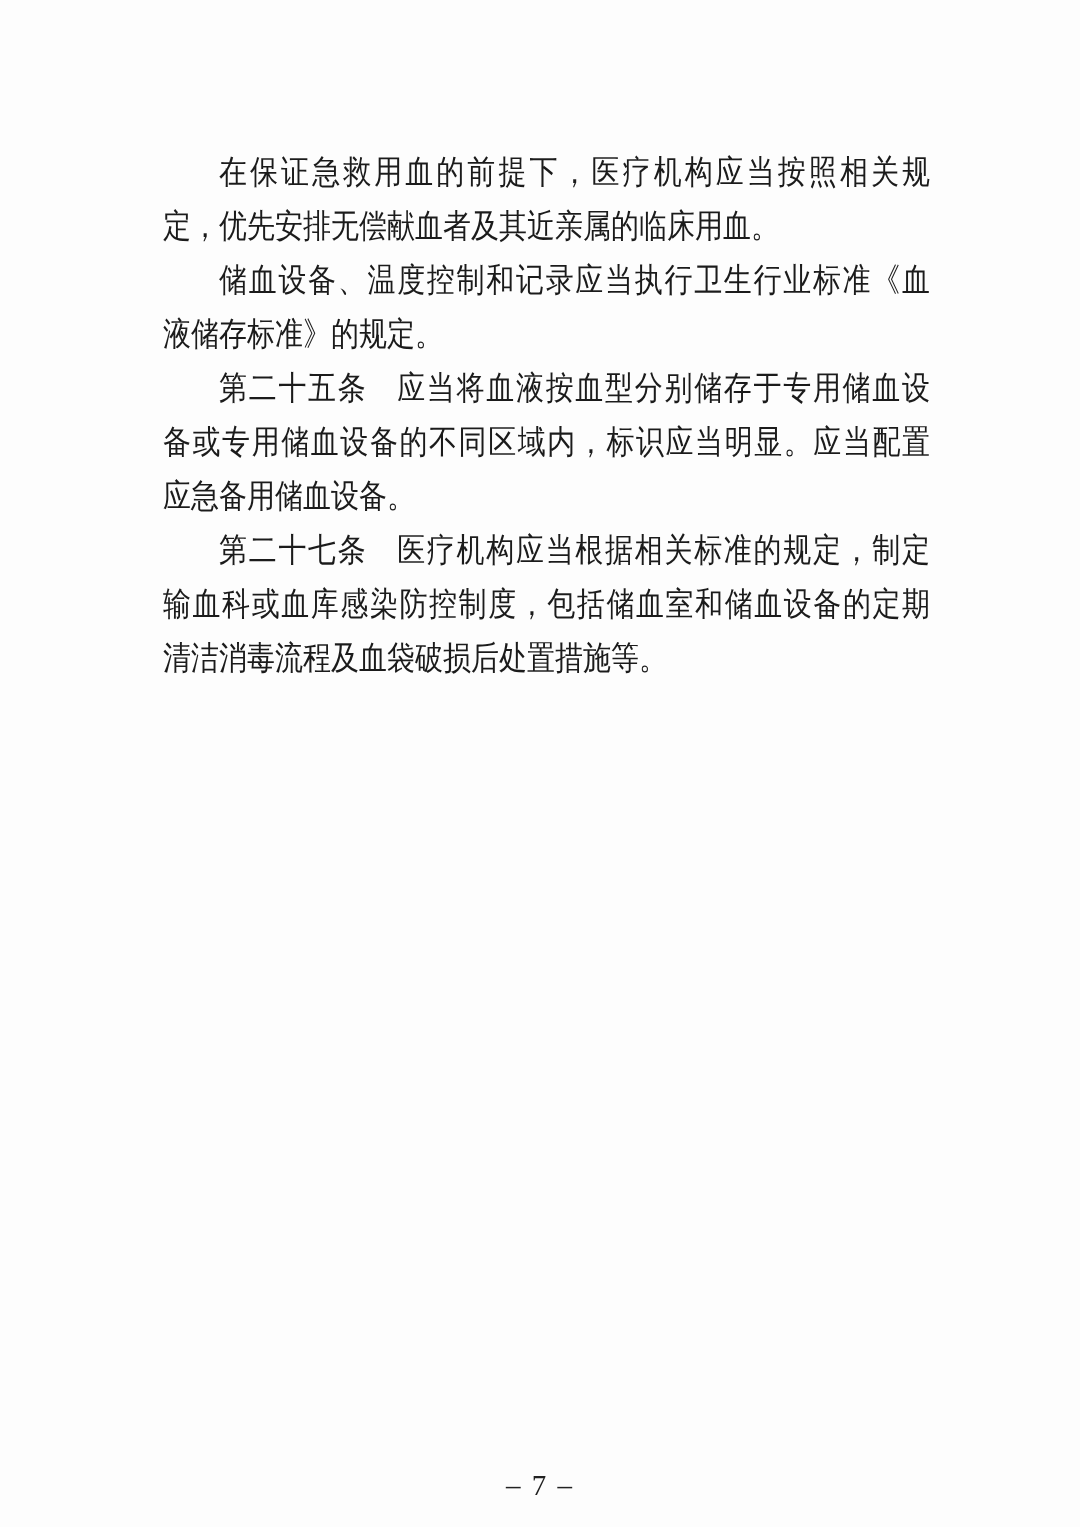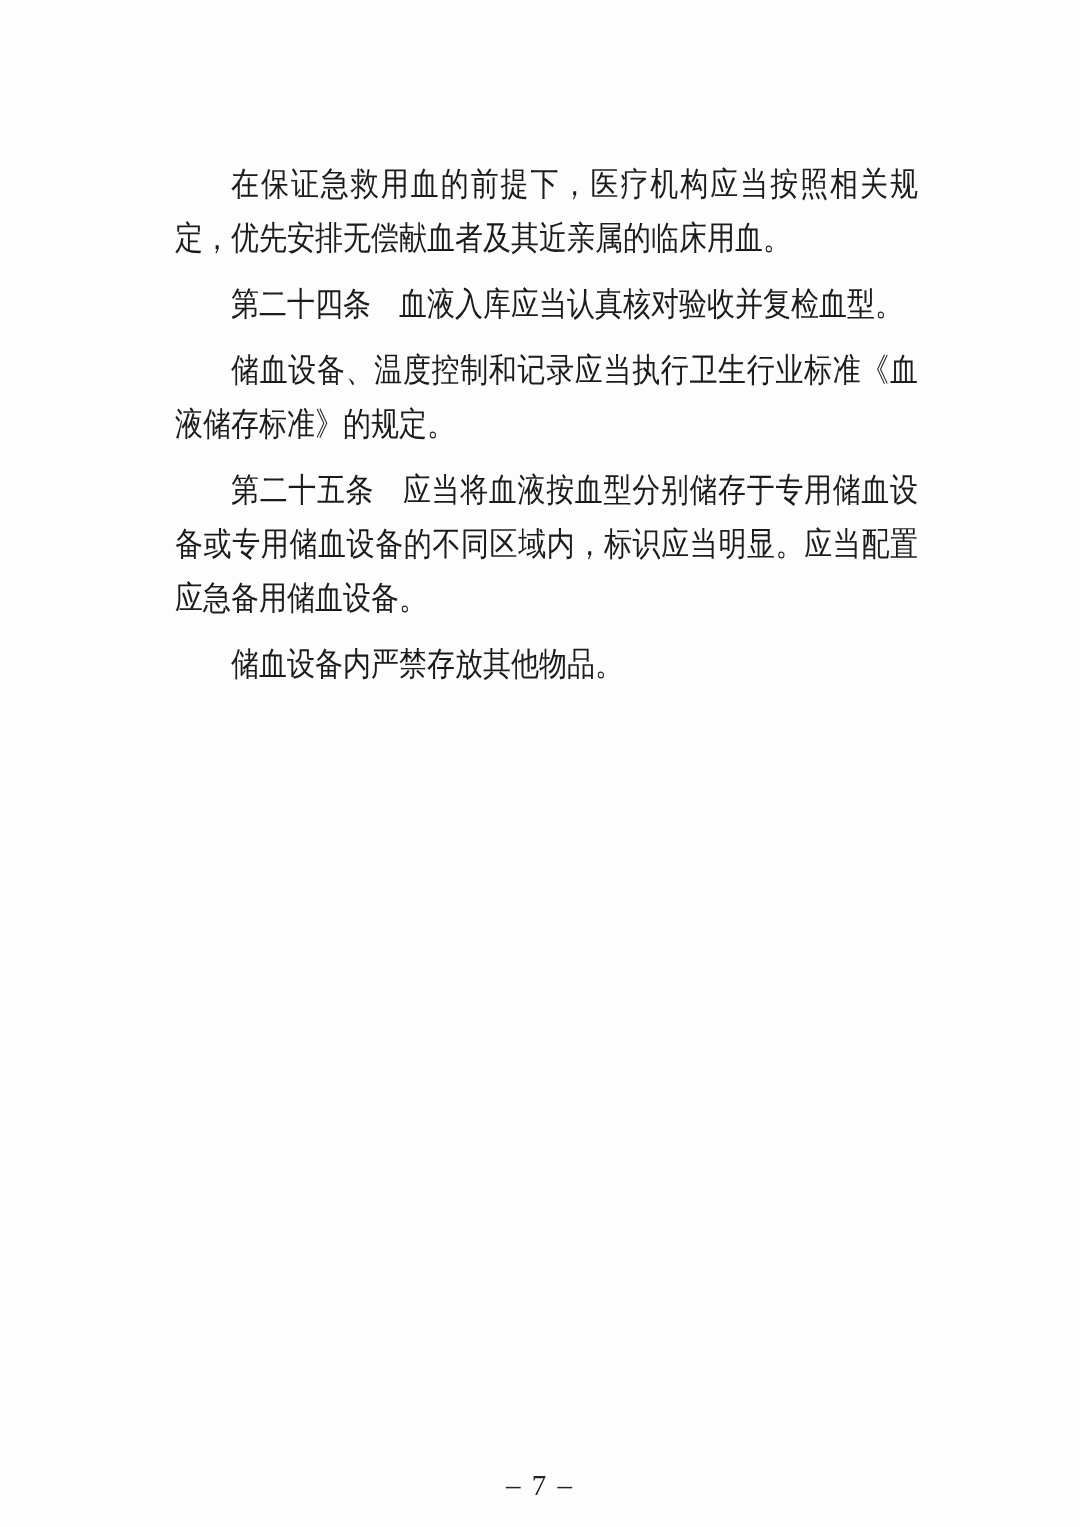--- a/index.html
+++ b/index.html
@@ -17,21 +17,21 @@
     font-family: "Liberation Serif", serif;
     overflow: hidden;
   }
   .text-block {
     position: absolute;
     left: 163px;
     top: 145px;
     width: 767px;
   }
   .paragraph {
-    margin: 12px;
+    margin: 0;
     padding: 0;
   }
   .line {
     height: 54px;
     line-height: 54px;
     font-size: 28px;
     text-align: justify;
     transform: scaleY(1.18);
     transform-origin: 50% 50%;
     white-space: normal;
@@ -65,40 +65,39 @@
 
 <div class="page">
 
   <div class="text-block">
 
     <div class="paragraph">
       <div class="line indent just">在保证急救用血的前提下，医疗机构应当按照相关规</div>
       <div class="line end">定，优先安排无偿献血者及其近亲属的临床用血。</div>
     </div>
 
-    <div class="paragraph">
-      <div class="line indent end">第二十四条　血液入库应当认真核对验收并复检血型。</div>
-    </div>
 
 
 
     <div class="paragraph">
       <div class="line indent just">储血设备、温度控制和记录应当执行卫生行业标准《血</div>
       <div class="line end">液储存标准》的规定。</div>
     </div>
 
     <div class="paragraph">
       <div class="line indent just">第二十五条　应当将血液按血型分别储存于专用储血设</div>
       <div class="line just">备或专用储血设备的不同区域内，标识应当明显。应当配置</div>
       <div class="line end">应急备用储血设备。</div>
     </div>
 
 
+    <div class="paragraph">
+      <div class="line indent just">第二十七条　医疗机构应当根据相关标准的规定，制定</div>
+      <div class="line just">输血科或血库感染防控制度，包括储血室和储血设备的定期</div>
+      <div class="line end">清洁消毒流程及血袋破损后处置措施等。</div>
+    </div>
 
-    <div class="paragraph">
-      <div class="line indent end">储血设备内严禁存放其他物品。</div>
-    </div>
 
   </div>
 
   <div class="footer">– 7 –</div>
 
 </div>
 
 </body></html>

